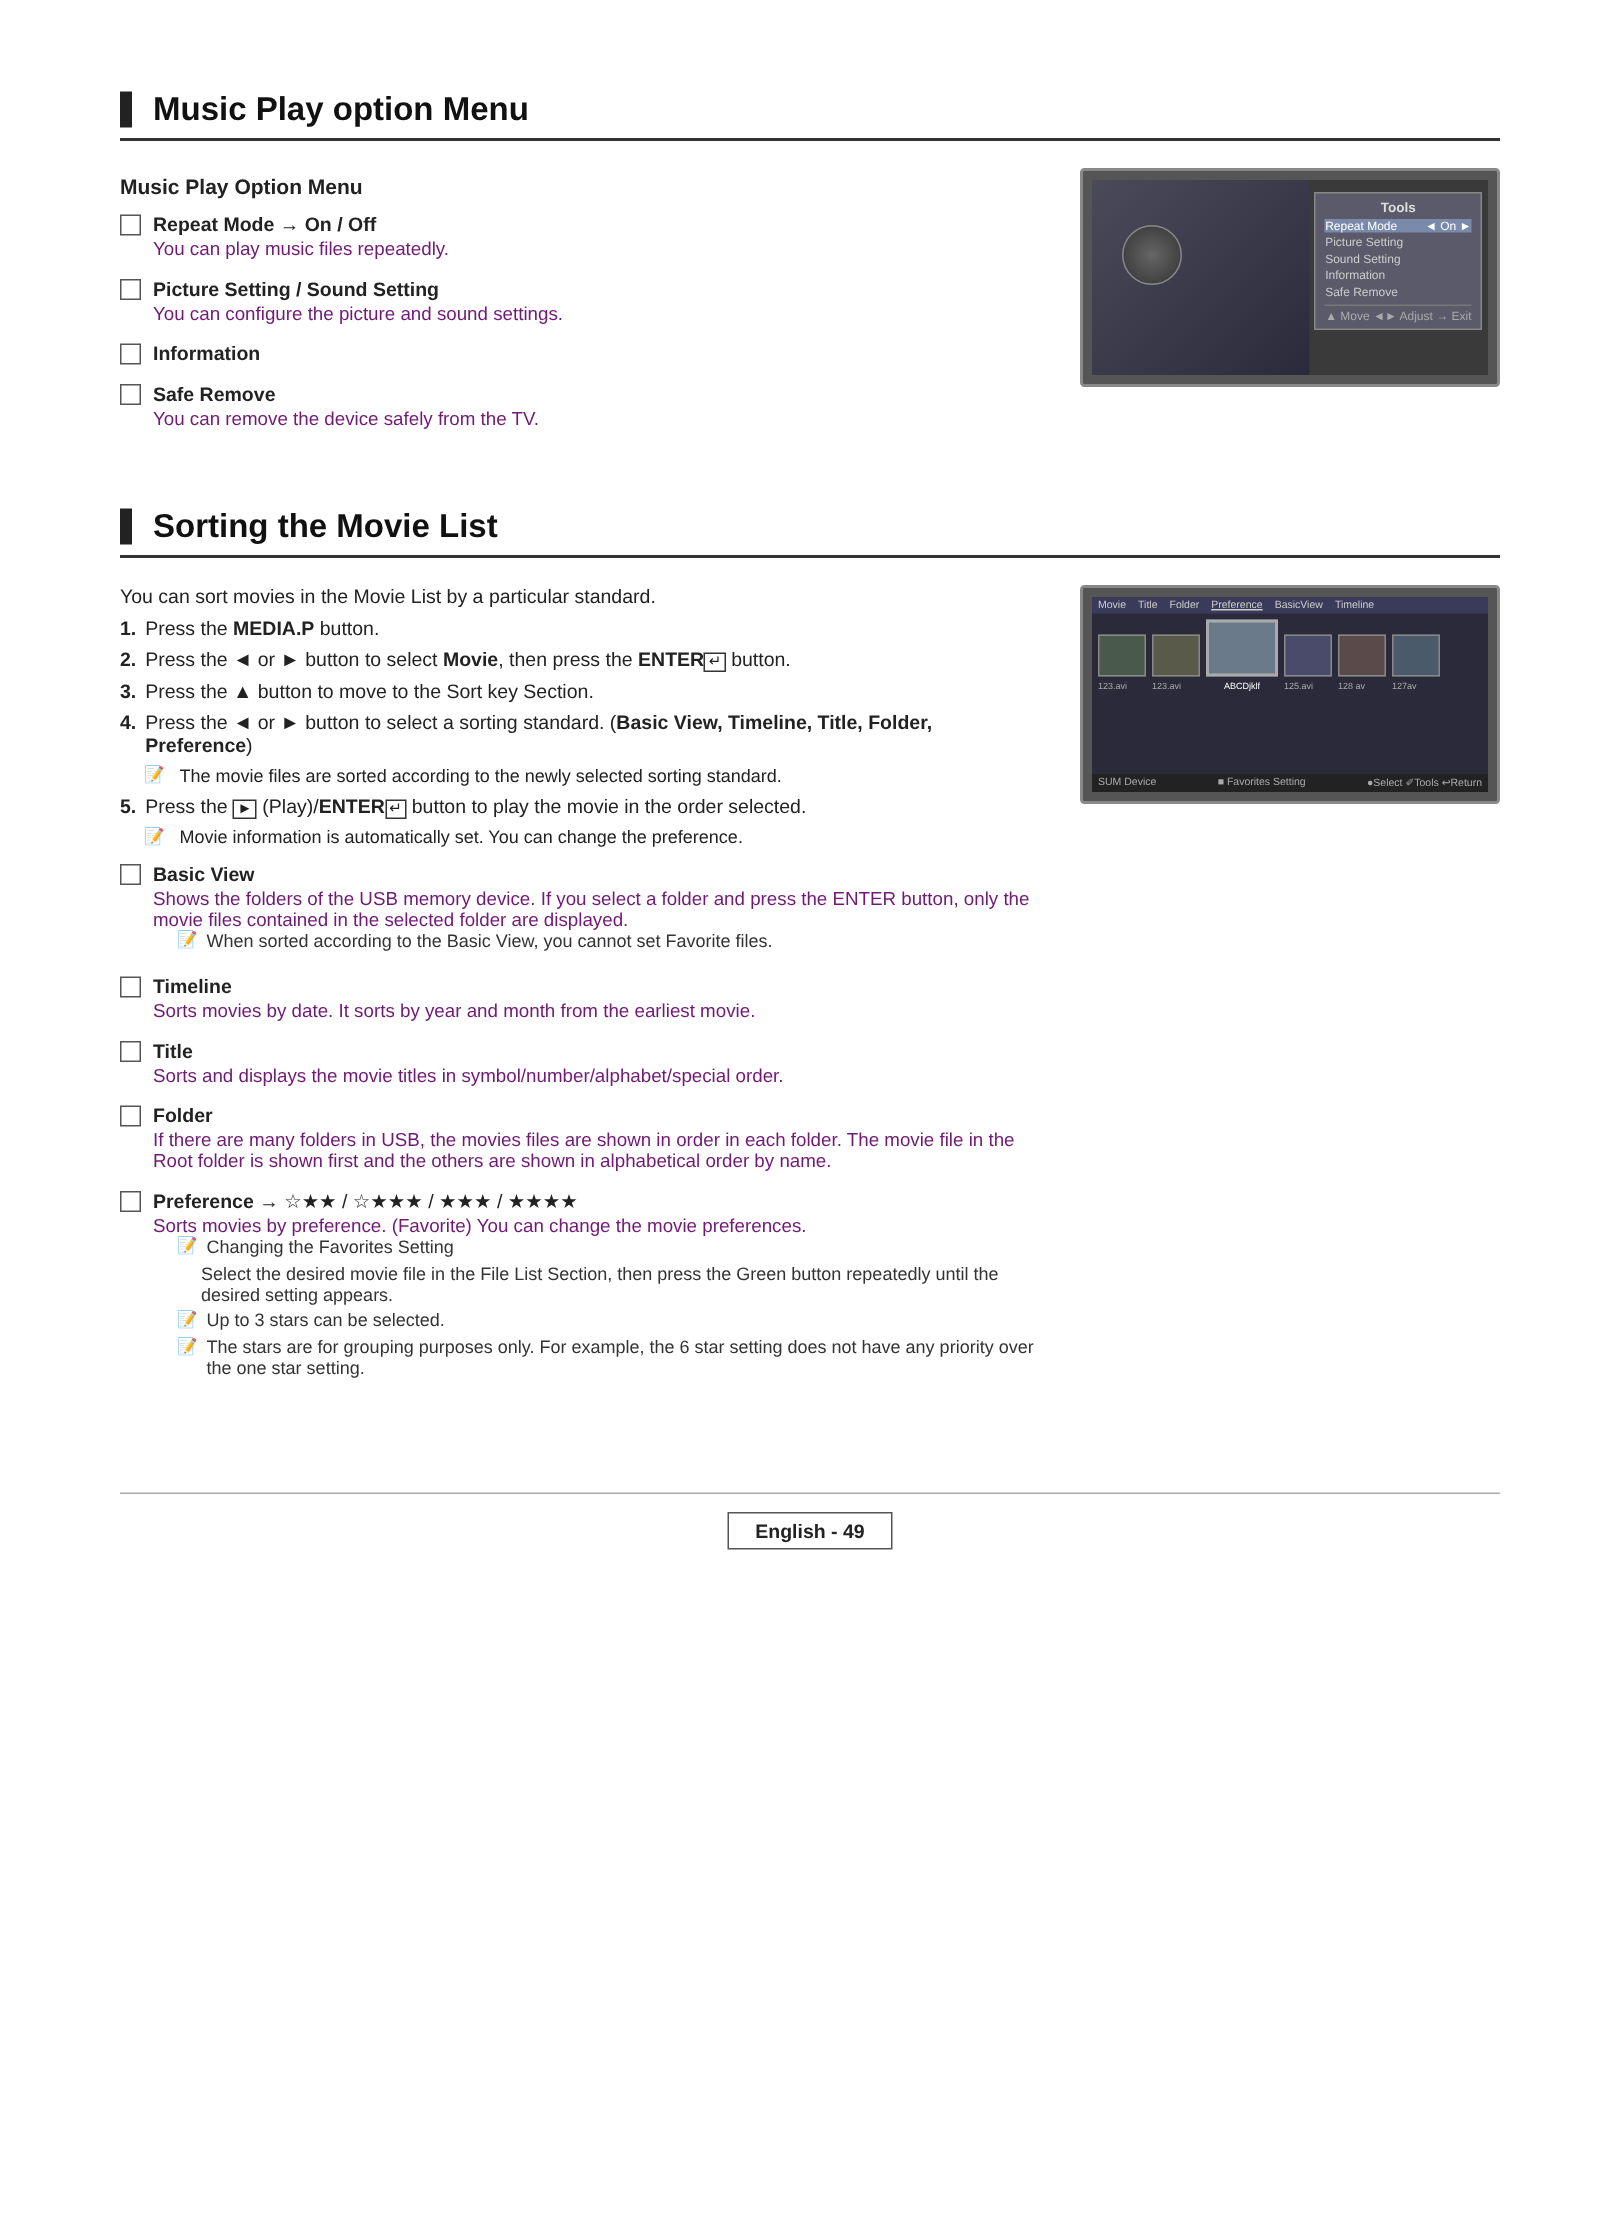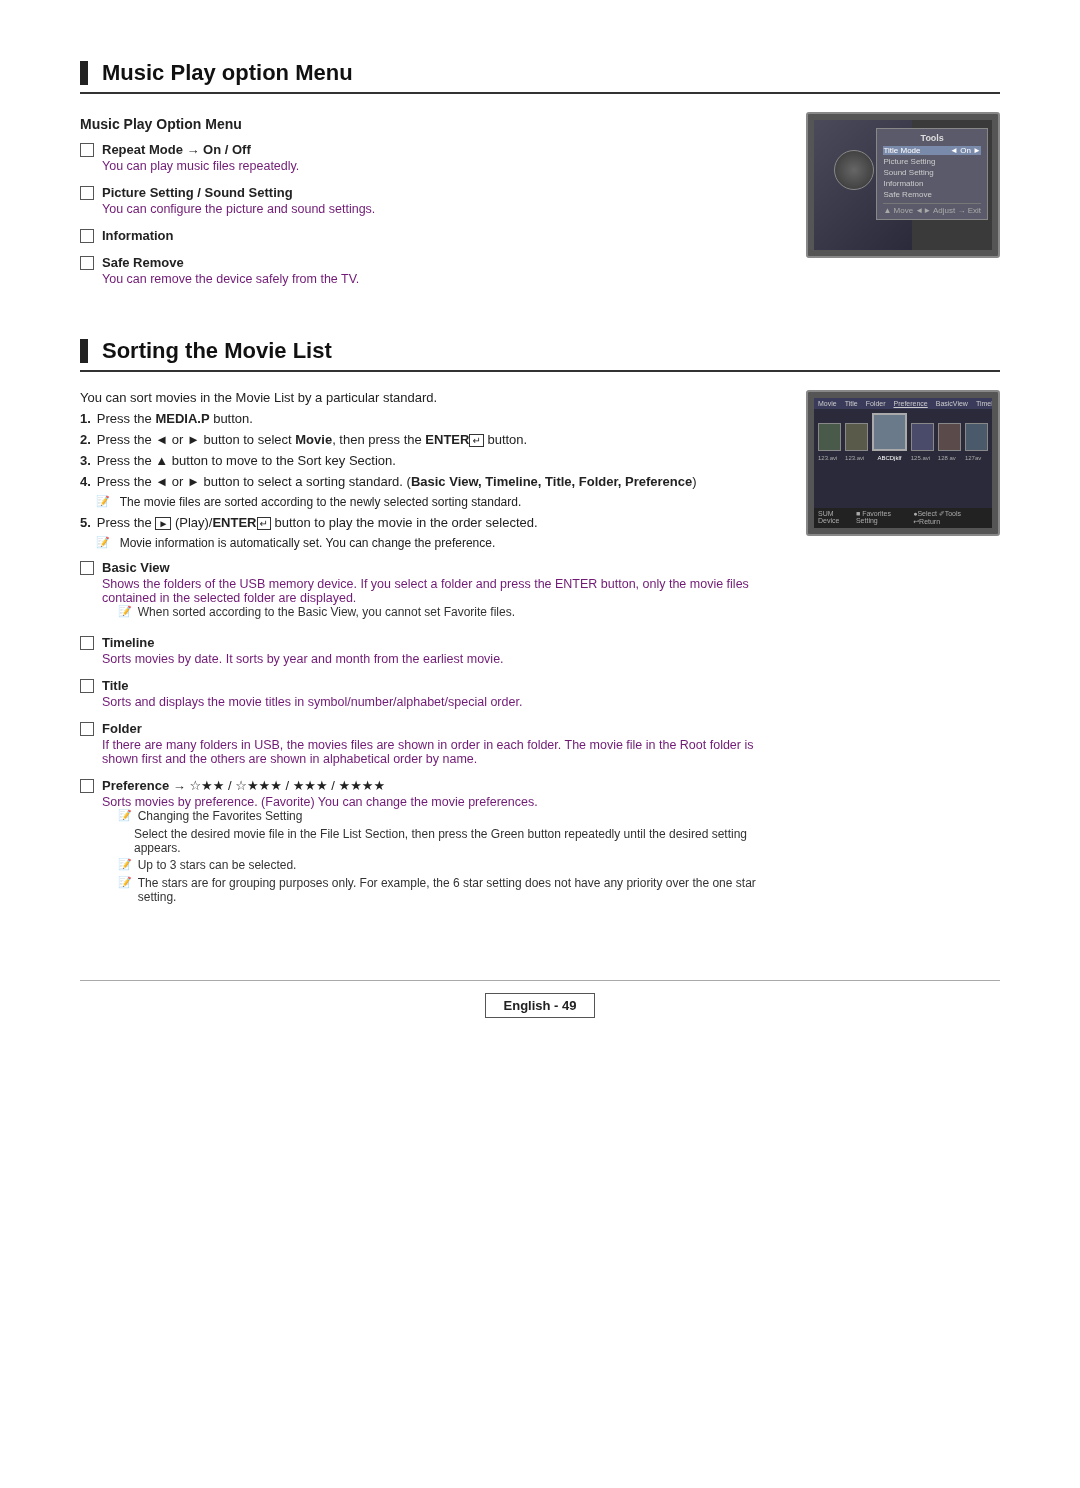--- a/index.html
+++ b/index.html
@@ -45,21 +45,21 @@
     .section-with-image {
       display: flex;
       gap: 30px;
       align-items: flex-start;
     }
     .section-content {
       flex: 1;
     }
     .section-image {
       flex-shrink: 0;
-      width: 194px;
+      width: 280px;
       border-radius: 10px;
     }
     
     .menu-item {
       display: flex;
       align-items: flex-start;
       margin-bottom: 12px;
       gap: 8px;
     }
     .checkbox-icon {
@@ -280,21 +280,21 @@
       <div class="tv-screen">
         <div class="tv-screen-inner">
 
           <div style="position:absolute;left:0;top:0;width:55%;height:100%;background:linear-gradient(135deg,#4a4a5a,#2a2a3a);"></div>
 
           <div style="position:absolute;left:20px;top:30px;width:40px;height:40px;border-radius:50%;background:radial-gradient(circle,#666,#333);border:1px solid #888;"></div>
 
           <div class="tools-panel">
             <div class="tools-title">Tools</div>
             <div class="tools-row tools-row-selected">
-              <span>Title Mode</span>
+              <span>Repeat Mode</span>
               <span>◄ On ►</span>
             </div>
             <div class="tools-row">
               <span>Picture Setting</span>
             </div>
             <div class="tools-row">
               <span>Sound Setting</span>
             </div>
             <div class="tools-row">
               <span>Information</span>

